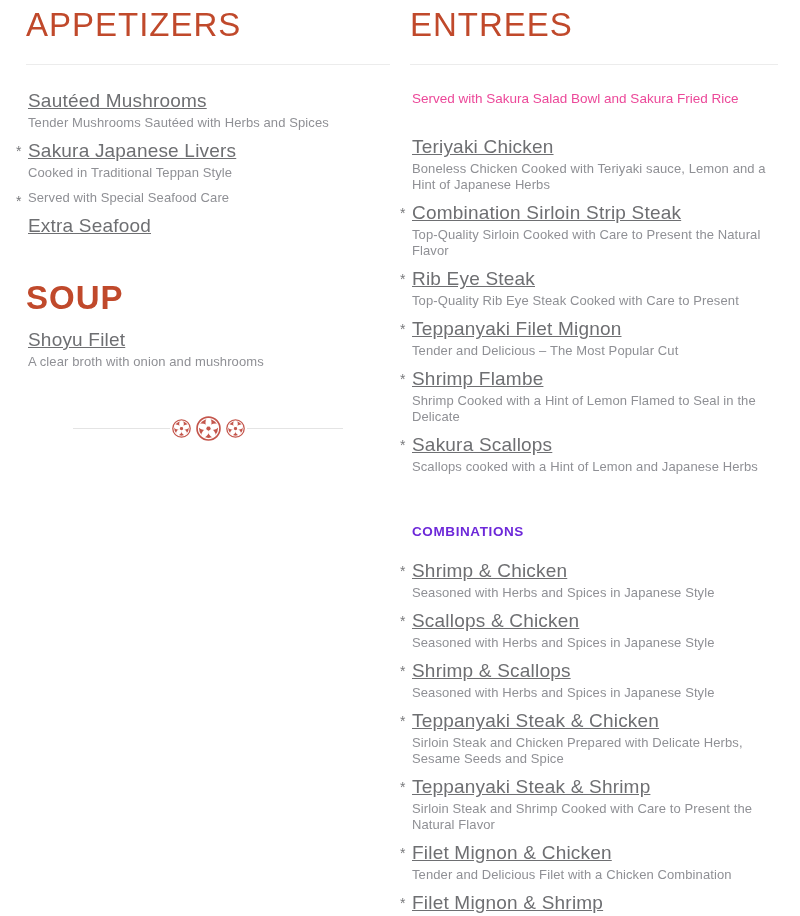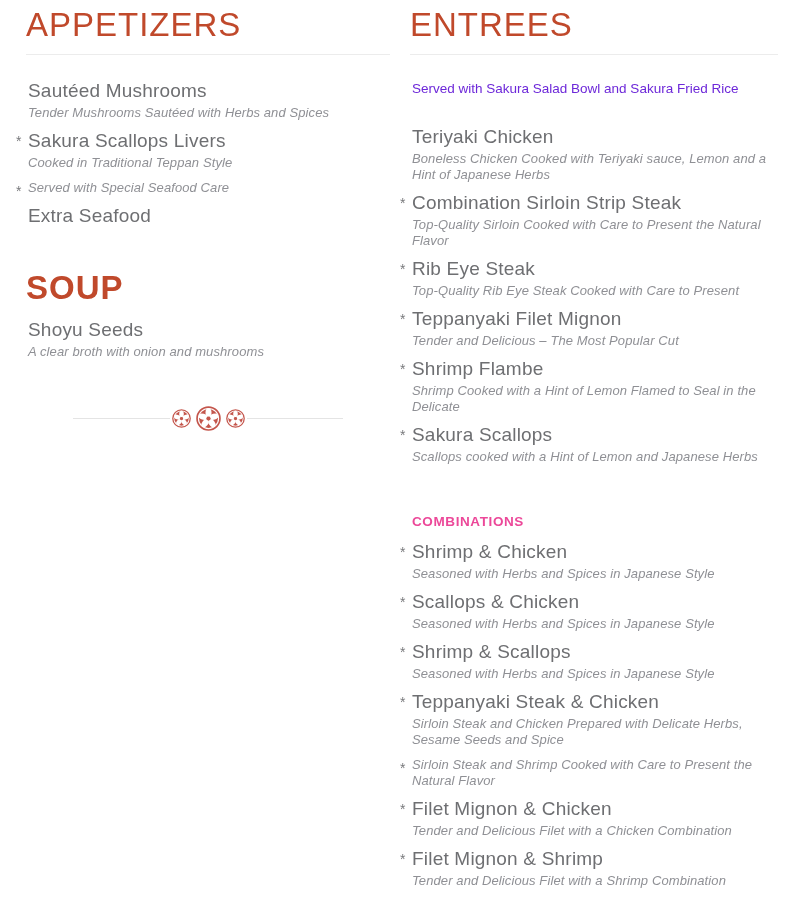--- a/index.html
+++ b/index.html
@@ -9,44 +9,44 @@
     -webkit-font-smoothing:antialiased;
   }
   .menu{display:flex;padding:6px 22px 0 26px;box-sizing:border-box;width:800px;}
   .col-left{width:364px;margin-right:20px;flex:none;}
   .col-right{width:368px;flex:none;}
 
   h2.sec-title{
     margin:0;font-size:33px;line-height:1.15;font-weight:300;
     letter-spacing:1px;color:#c0492b;
   }
-  h2.ruled{border-bottom:1px solid #ececec;padding-bottom:10px;margin-bottom:25px;}
+  h2.ruled{border-bottom:1px solid #ececec;padding-bottom:20px;margin-bottom:25px;}
   .sec-soup h2{margin-top:42px;margin-bottom:12px;font-weight:bold;}
 
   .serve-note{
-    font-size:13.5px;color:#6d28d9;margin:0 0 29px 2px;line-height:1.3;
+    font-size:13.5px;color:#ec4899;margin:0 0 29px 2px;line-height:1.3;
   }
 
   .menu-item{margin-bottom:9px;position:relative;padding-left:2px;}
   .item-name{
     position:relative;font-size:19px;line-height:22px;color:#6e6f72;
-    font-weight:400;letter-spacing:0.2px;
+    font-weight:400;letter-spacing:0.2px;text-decoration:underline;
   }
   .star{
     position:absolute;left:-12px;top:4px;font-size:14px;line-height:14px;
     color:#77787b;font-style:normal;
   }
   .item-desc{
-    font-size:13px;font-style:italic;color:#8f9095;line-height:16px;
+    font-size:13px;color:#8f9095;line-height:16px;
     margin-top:3px;letter-spacing:0.1px;
   }
 
   h3.sub-title{
-    margin:49px 0 12px 2px;font-size:13.5px;font-weight:bold;
-    letter-spacing:0.6px;color:#ec4899;
+    margin:49px 0 21px 2px;font-size:13.5px;font-weight:bold;
+    letter-spacing:0.6px;color:#6d28d9;
   }
 
   .divider{
     display:flex;align-items:center;justify-content:center;
     margin:46px auto 0 auto;width:270px;
   }
   .dline{flex:1;height:1px;background:#e4e4e4;}
   .flower{display:inline-block;margin:0 2px;line-height:0;}
   .flower.small svg{width:19px;height:19px;}
   .flower.large svg{width:25px;height:25px;margin:0 1px;}
@@ -62,39 +62,39 @@
 
     <section class="sec-appetizers">
       <h2 class="sec-title ruled">APPETIZERS</h2>
 
       <div class="menu-item">
         <div class="item-name">Sautéed Mushrooms</div>
         <div class="item-desc">Tender Mushrooms Sautéed with Herbs and Spices</div>
       </div>
 
       <div class="menu-item">
-        <div class="item-name"><span class="star">*</span><span>Sakura Scallops Livers</span></div>
+        <div class="item-name"><span class="star">*</span><span>Sakura Japanese Livers</span></div>
         <div class="item-desc">Cooked in Traditional Teppan Style</div>
       </div>
 
       <div class="menu-item">
         <div class="item-name"><span class="star">*</span></div>
         <div class="item-desc">Served with Special Seafood Care</div>
       </div>
 
       <div class="menu-item">
         <div class="item-name">Extra Seafood</div>
       </div>
     </section>
 
     <section class="sec-soup">
       <h2 class="sec-title">SOUP</h2>
 
       <div class="menu-item">
-        <div class="item-name">Shoyu Seeds</div>
+        <div class="item-name">Shoyu Filet</div>
         <div class="item-desc">A clear broth with onion and mushrooms</div>
       </div>
     </section>
 
     <div class="divider">
       <span class="dline"></span>
       <span class="flower small">
         <svg viewBox="0 0 24 24">
             <circle cx="12" cy="12" r="11" fill="none" stroke="#c4564c" stroke-width="1.6"></circle>
             <circle cx="12" cy="12" r="9.1" fill="#c4564c"></circle>
@@ -193,21 +193,21 @@
         <div class="item-name"><span class="star">*</span><span>Shrimp &amp; Scallops</span></div>
         <div class="item-desc">Seasoned with Herbs and Spices in Japanese Style</div>
       </div>
 
       <div class="menu-item">
         <div class="item-name"><span class="star">*</span><span>Teppanyaki Steak &amp; Chicken</span></div>
         <div class="item-desc">Sirloin Steak and Chicken Prepared with Delicate Herbs, Sesame Seeds and Spice</div>
       </div>
 
       <div class="menu-item">
-        <div class="item-name"><span class="star">*</span></div>
+        <div class="item-name"><span class="star">*</span><span>Teppanyaki Steak &amp; Shrimp</span></div>
         <div class="item-desc">Sirloin Steak and Shrimp Cooked with Care to Present the Natural Flavor</div>
       </div>
 
       <div class="menu-item">
         <div class="item-name"><span class="star">*</span><span>Filet Mignon &amp; Chicken</span></div>
         <div class="item-desc">Tender and Delicious Filet with a Chicken Combination</div>
       </div>
 
       <div class="menu-item">
         <div class="item-name"><span class="star">*</span><span>Filet Mignon &amp; Shrimp</span></div>

